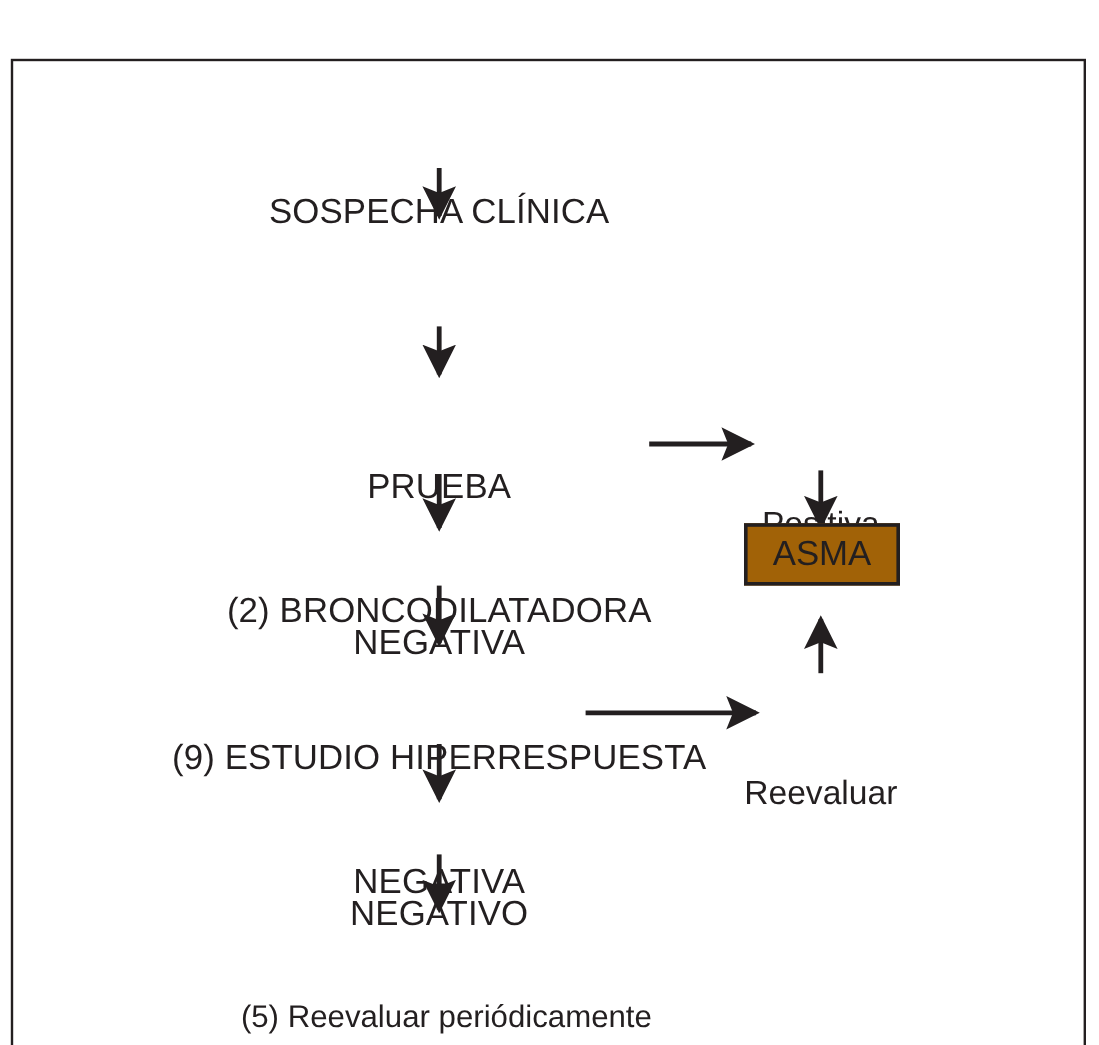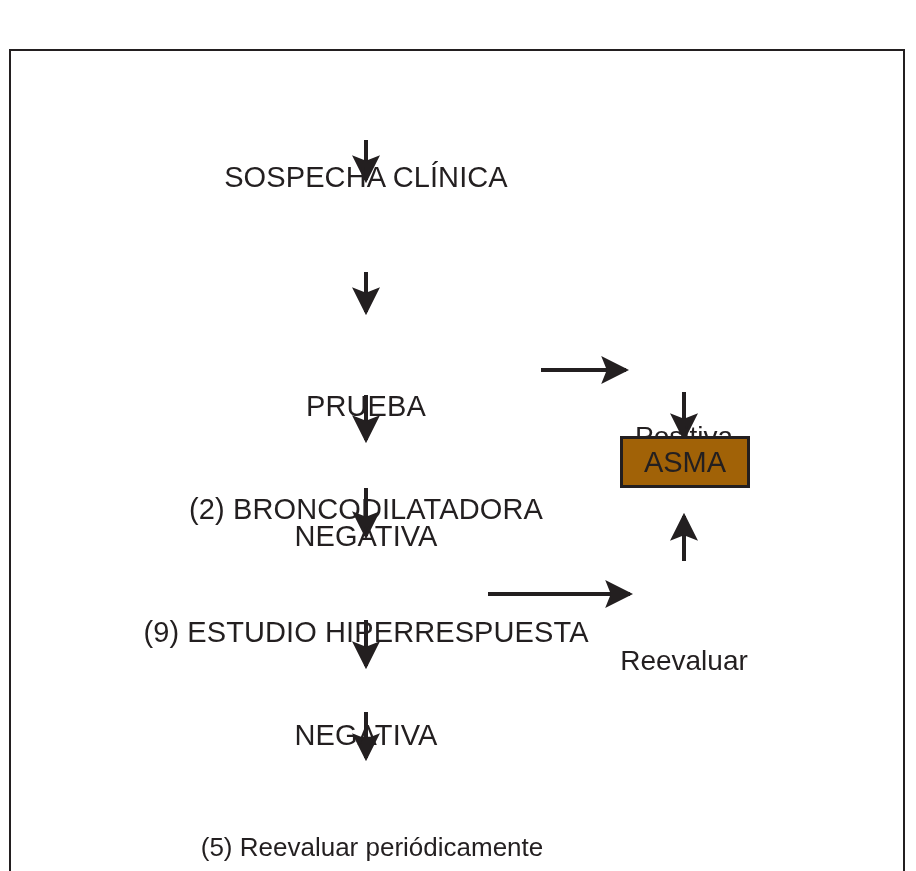--- a/index.html
+++ b/index.html
@@ -119,20 +119,23 @@
 
   <div class="node caps" style="left:186px; top:411px; width:360px;">
     <div>NEGATIVA</div>
   </div>
 
   <div class="node caps" style="left:131px; top:507px; width:470px;">
     <div>(9) ESTUDIO HIPERRESPUESTA</div>
     <div>NEGATIVA</div>
   </div>
 
+  <div class="node caps" style="left:186px; top:637px; width:360px;">
+    <div>NEGATIVO</div>
+  </div>
 
   <div class="node small-mixed" style="left:152px; top:729px; width:440px;">
     <div>(5) Reevaluar periódicamente</div>
     
     
   </div>
 
   <div class="node mixed" style="left:604px; top:314px; width:160px;">
     <div>Positiva</div>
   </div>

